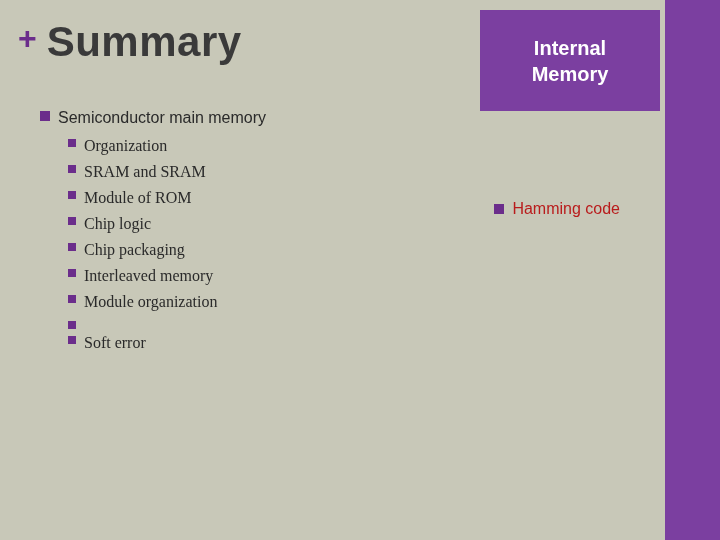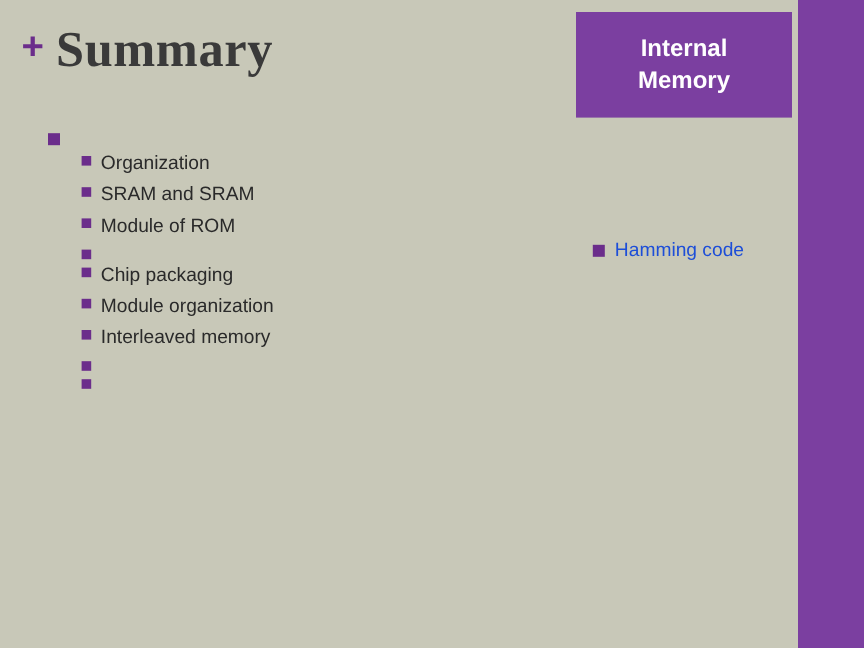--- a/index.html
+++ b/index.html
@@ -37,30 +37,29 @@
       font-weight: bold;
       margin-right: 10px;
       margin-top: 2px;
     }
 
     .title {
       font-size: 42px;
       font-weight: bold;
       color: #3a3a3a;
       letter-spacing: 0.5px;
-      font-family: Liberation Serif, serif;
     }
 
     
     .internal-memory-box {
       position: absolute;
       top: 10px;
       right: 60px;
       width: 180px;
-      height: 88px;
+      height: 101px;
       background-color: #7b3fa0;
       display: flex;
       align-items: center;
       justify-content: center;
     }
 
     .internal-memory-text {
       color: white;
       font-size: 20px;
       font-weight: bold;
@@ -116,20 +115,21 @@
 
     .sub-list {
       padding-left: 28px;
       margin-bottom: 2px;
     }
 
     .sub-item {
       display: flex;
       align-items: flex-start;
       margin-bottom: 2px;
+      font-family: Liberation Serif, serif;
     }
 
     
     .right-content {
       position: absolute;
       top: 200px;
       right: 100px;
       display: flex;
       align-items: center;
     }
@@ -137,21 +137,21 @@
     .hamming-bullet {
       width: 10px;
       height: 10px;
       background-color: #6b2d8b;
       margin-right: 8px;
       flex-shrink: 0;
     }
 
     .hamming-text {
       font-size: 16px;
-      color: #1d4ed8;
+      color: #b91c1c;
     }
   </style>
 </head>
 <body>
 
 <div class="slide-container">
 
   <div class="right-bar"></div>
 
   <div class="internal-memory-box">
@@ -161,59 +161,62 @@
 
   <div class="header">
     <span class="plus-sign">+</span>
     <span class="title">Summary</span>
   </div>
 
   <div class="content">
 
     <div class="bullet-item">
       <div class="bullet-square"></div>
+      <span class="bullet-text">Semiconductor main memory</span>
     </div>
 
     <div class="sub-list">
       <div class="sub-item">
         <div class="bullet-square-sm"></div>
         <span class="bullet-text">Organization</span>
       </div>
       <div class="sub-item">
         <div class="bullet-square-sm"></div>
         <span class="bullet-text">SRAM and SRAM</span>
       </div>
       <div class="sub-item">
         <div class="bullet-square-sm"></div>
         <span class="bullet-text">Module of ROM</span>
       </div>
       <div class="sub-item">
         <div class="bullet-square-sm"></div>
+        <span class="bullet-text">Chip logic</span>
       </div>
       <div class="sub-item">
         <div class="bullet-square-sm"></div>
         <span class="bullet-text">Chip packaging</span>
       </div>
       <div class="sub-item">
         <div class="bullet-square-sm"></div>
+        <span class="bullet-text">Interleaved memory</span>
+      </div>
+      <div class="sub-item">
+        <div class="bullet-square-sm"></div>
         <span class="bullet-text">Module organization</span>
       </div>
-      <div class="sub-item">
-        <div class="bullet-square-sm"></div>
-        <span class="bullet-text">Interleaved memory</span>
-      </div>
     </div>
 
 
     <div class="sub-list">
       <div class="sub-item">
         <div class="bullet-square-sm"></div>
       </div>
       <div class="sub-item">
         <div class="bullet-square-sm"></div>
+        <span class="bullet-text">Soft error</span>
       </div>
     </div>
 
   </div>
 
   <div class="right-content">
     <div class="hamming-bullet"></div>
     <span class="hamming-text">Hamming code</span>
   </div>
 

